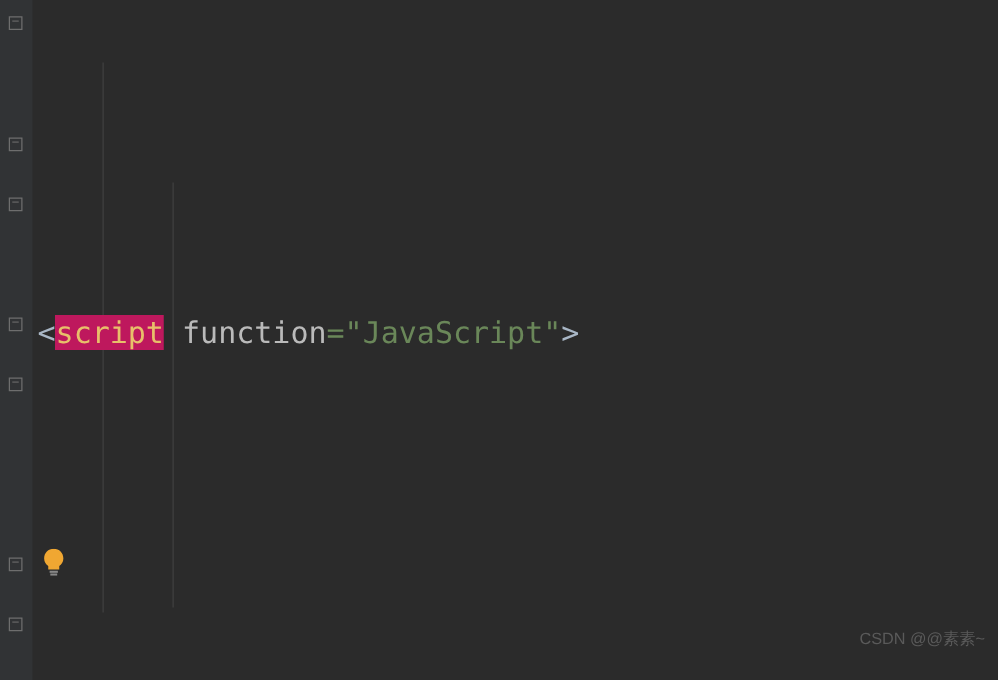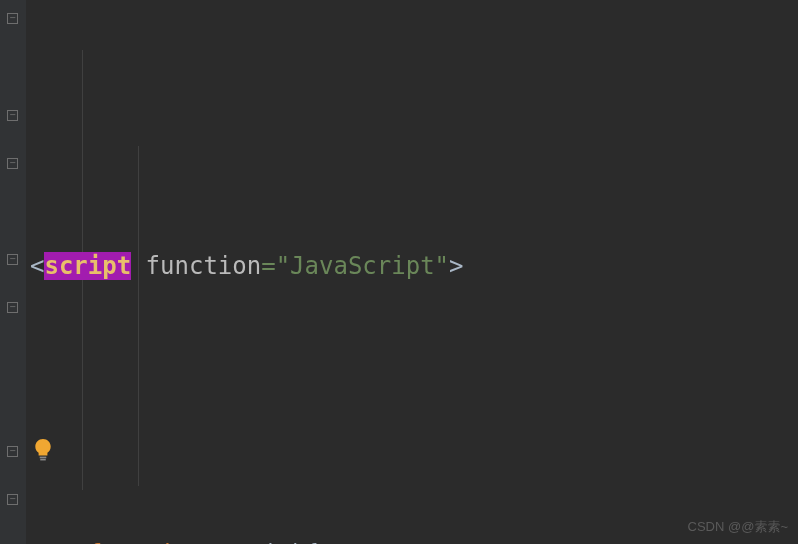--- a/index.html
+++ b/index.html
@@ -74,27 +74,26 @@
       height: 48px;
       position: relative;
     }
     .c-default { color: #a9b7c6; }
     .c-tag { color: #e8bf6a; }
     .c-attr-name { color: #bababa; }
     .c-string { color: #6a8759; }
     .c-keyword { color: #cc7832; }
     .c-funcname { color: #ffc66d; }
     .highlight-bg {
-      background: #a21caf;
-      font-weight: bold;
+      background: #be185d;
     }
     .watermark {
       position: absolute;
       right: 10px;
-      bottom: 8px;
+      bottom: 24px;
       color: #5a5a5a;
       font-size: 13px;
       font-family: sans-serif;
     }
   </style>
 </head>
 <body>
 
 <div class="editor">
   <div class="gutter">

